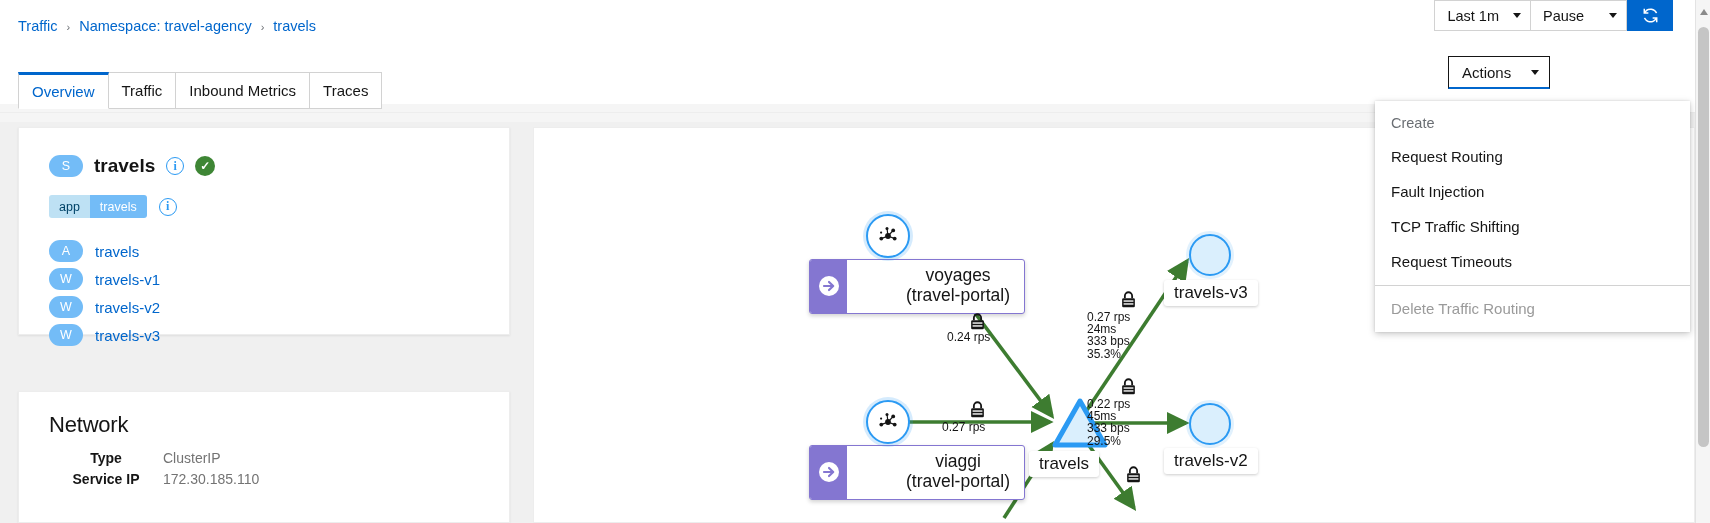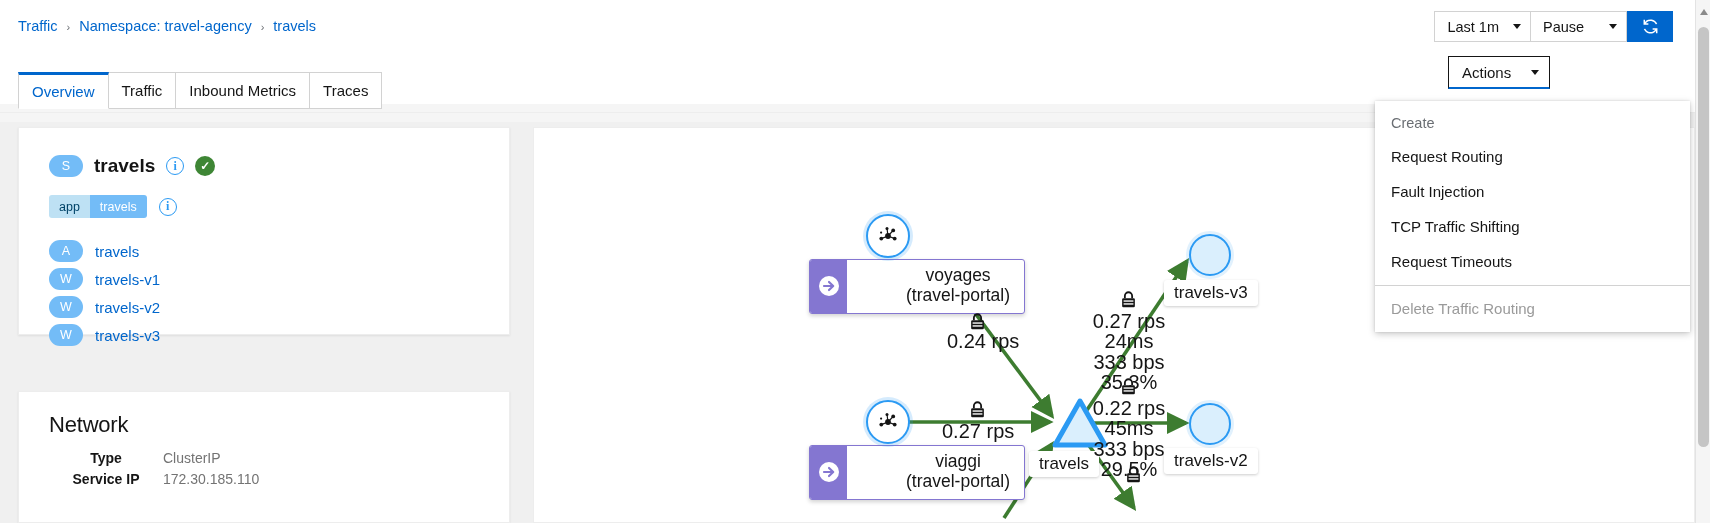--- a/index.html
+++ b/index.html
@@ -39,21 +39,21 @@
     border-left-width:0;
     font-size:15px; color:#151515; cursor:pointer; white-space:nowrap;
   }
   .tab:first-child { border-left-width:1px; }
   .tab.active {
     color:#06c; border-top:3px solid #06c; border-bottom-color:#ffffff;
     padding-top:0;
   }
 
   
-  .time-controls { position:absolute; right:37px; top:11px; display:flex; align-items:stretch; }
+  .time-controls { position:absolute; right:37px; top:0; display:flex; align-items:stretch; }
   .tc-select {
     height:31px; min-width:96px; padding:0 9px 0 12px;
     background:#fff; border:1px solid #d2d2d2;
     display:flex; align-items:center; justify-content:space-between; gap:14px;
     font-size:14.5px; color:#151515; cursor:pointer; white-space:nowrap;
   }
   .tc-select + .tc-select { border-left:0; }
   .caret { width:0;height:0;border-left:4.5px solid transparent;border-right:4.5px solid transparent;border-top:5.5px solid #151515; }
   .tc-refresh {
     width:46px; height:31px; background:#0066cc; border:1px solid #0066cc;
@@ -160,21 +160,21 @@
     position:absolute; width:42px;height:42px;border-radius:50%;
     background:#daeffd; border:2.5px solid #2b9af3;
     box-shadow:0 0 0 3px rgba(43,154,243,0.14);
   }
   .node-label {
     position:absolute; background:#fff; border-radius:3px;
     padding:3px 10px; font-size:17px; color:#151515; white-space:nowrap;
     box-shadow:0 1px 3px rgba(0,0,0,0.20);
   }
   .edge-label {
-    position:absolute; text-align:center; font-size:20px; color:#151515;
+    position:absolute; text-align:left; font-size:12px; color:#151515;
     line-height:1.02; white-space:nowrap;
   }
   .lock { position:absolute; }
 
   
   .page-scroll {
     position:absolute; right:0; top:0; width:15px; height:523px; background:#f5f5f5;
     border-left:1px solid #e3e3e3;
   }
   .page-scroll .thumb {

